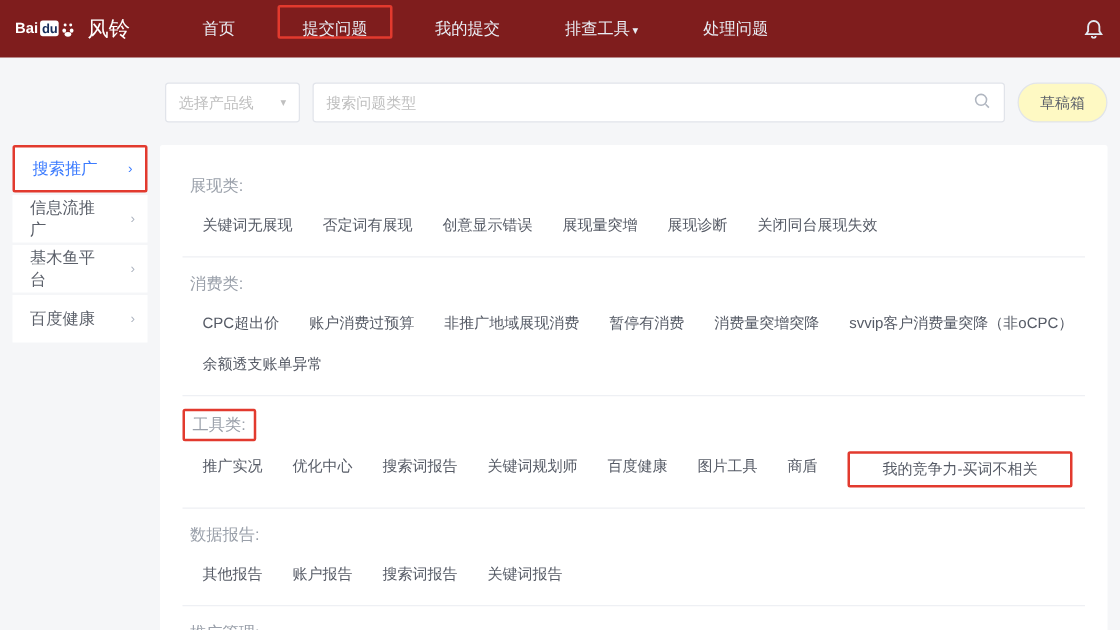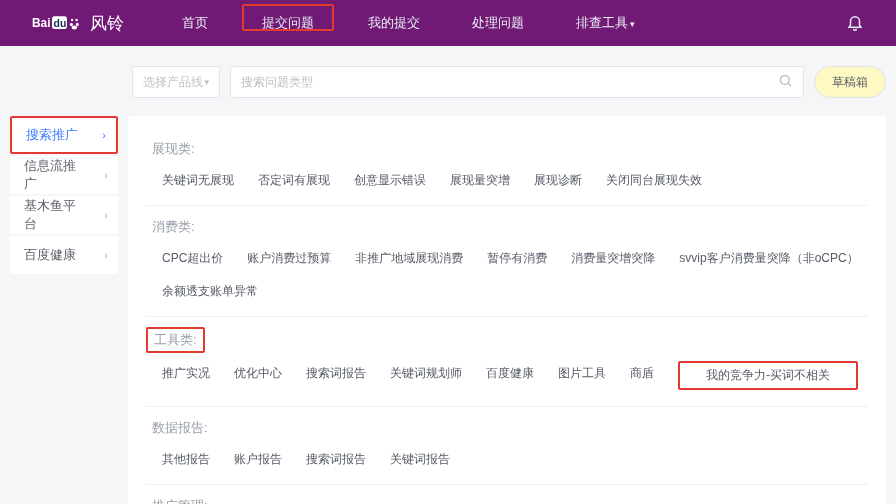--- a/index.html
+++ b/index.html
@@ -7,25 +7,25 @@
       font-family: -apple-system, "PingFang SC", "Microsoft YaHei", sans-serif;
       font-size: 13px;
       color: #333;
       background: #f5f6f8;
       width: 896px;
       height: 504px;
       overflow: hidden;
     }
     
     .topnav {
-      background: #701a75;
+      background: #7f1d1d;
       height: 46px;
       display: flex;
       align-items: center;
-      padding: 0 32px;
+      padding: 0 12px;
       color: #fff;
     }
     .logo { display: flex; align-items: center; gap: 6px; font-size: 17px; font-weight: 500; }
     .logo svg { width: 52px; height: 20px; }
     .nav-items { display: flex; margin-left: 40px; gap: 16px; }
     .nav-item {
       padding: 0 18px;
       height: 46px; line-height: 46px;
       color: #e9eef5;
       cursor: pointer;
@@ -43,21 +43,21 @@
     .bell { margin-left: auto; cursor: pointer; }
 
     
     .filter-row {
       display: flex;
       align-items: center;
       padding: 20px 10px 18px 132px;
       gap: 10px;
     }
     .select-product {
-      width: 88px; height: 32px;
+      width: 108px; height: 32px;
       border: 1px solid #e1e4ea;
       background: #fff;
       border-radius: 3px;
       display: flex; align-items: center; justify-content: space-between;
       padding: 0 10px;
       color: #bfbfbf;
       font-size: 12px;
       cursor: pointer;
     }
     .select-product .caret { font-size: 9px; color: #bfbfbf; }
@@ -153,24 +153,24 @@
       <ellipse cx="53" cy="14" rx="2" ry="2.4" fill="#fff"></ellipse>
       <ellipse cx="61" cy="14" rx="2" ry="2.4" fill="#fff"></ellipse>
       <ellipse cx="57" cy="18" rx="3.6" ry="2.6" fill="#fff"></ellipse>
     </svg>
     <span>风铃</span>
   </div>
   <nav class="nav-items">
     <div class="nav-item">首页</div>
     <div class="nav-item nav-box-red">提交问题</div>
     <div class="nav-item">我的提交</div>
-    <div class="nav-item">处理问题</div>
     <div class="nav-item">
       <span>排查工具</span><span class="caret">▾</span>
     </div>
+    <div class="nav-item">处理问题</div>
   </nav>
   <div class="bell">
     <svg width="18" height="18" viewBox="0 0 24 24" fill="none" stroke="#e3e9f2" stroke-width="2">
       <path d="M18 16v-5a6 6 0 10-12 0v5l-2 3h16l-2-3z"></path>
         <path d="M10 21a2 2 0 004 0"></path>
     </svg>
   </div>
 </header>
 
 <div class="filter-row">

